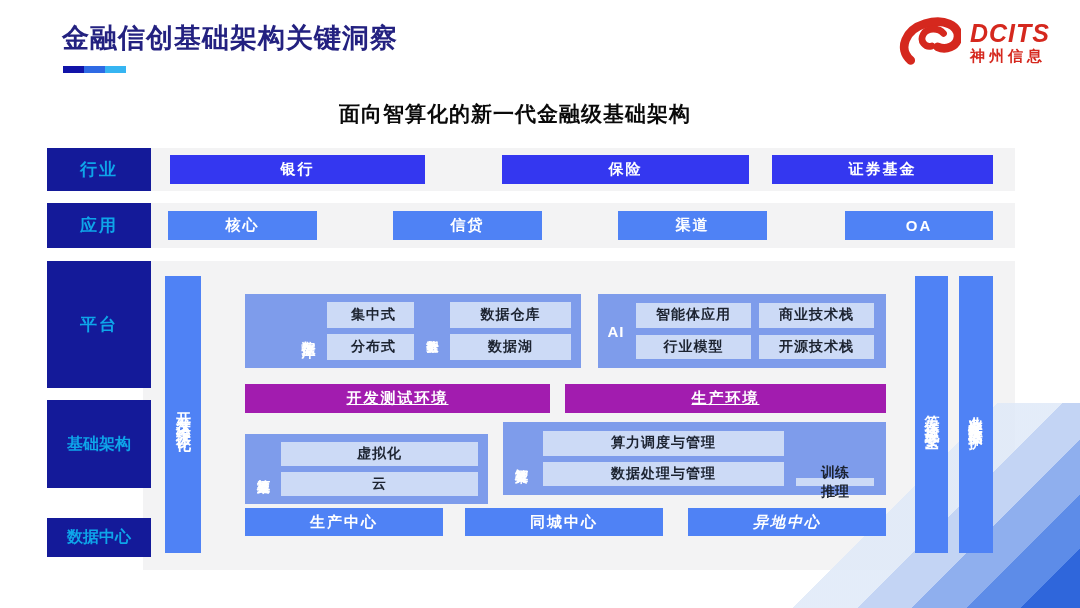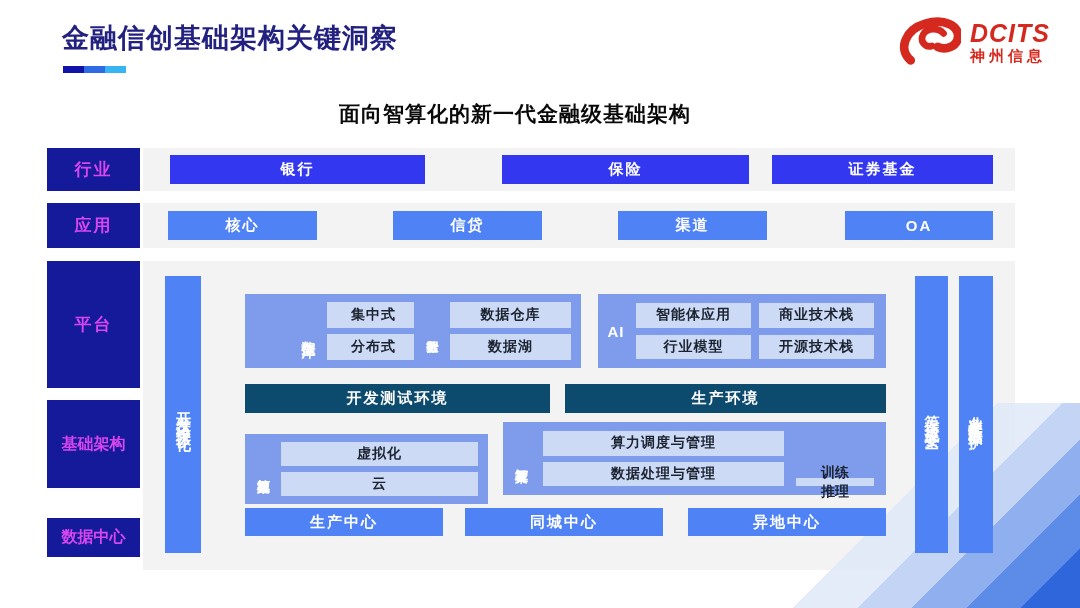--- a/index.html
+++ b/index.html
@@ -15,57 +15,57 @@
 
   .logo { position:absolute; right:30px; top:16px; display:flex; align-items:center; gap:9px; }
   .logo svg { width:62px; height:54px; }
   .logo-brand { font-size:25px; font-weight:bold; font-style:italic; color:#d5281e; letter-spacing:1px; line-height:1.05; }
   .logo-company { font-size:15px; font-weight:bold; color:#d5281e; letter-spacing:4px; }
 
   .subtitle { position:absolute; left:0; top:100px; width:1030px; text-align:center;
               font-size:21px; font-weight:bold; color:#0a0a0a; letter-spacing:1px; }
 
   
-  .side-box { position:absolute; left:47px; width:93px; background:#141a99; color:#d946ef;
+  .side-box { position:absolute; left:47px; width:104px; background:#141a99; color:#0ea5e9;
               font-weight:bold; font-size:17px; display:flex; align-items:center;
               justify-content:center; letter-spacing:2px; }
   .sb-industry { top:148px; height:43px; }
   .sb-app      { top:203px; height:45px; }
   .sb-platform { top:261px; height:127px; }
   .sb-infra    { top:400px; height:88px; font-size:16px; letter-spacing:0; }
   .sb-dc       { top:518px; height:39px; font-size:16px; letter-spacing:0; }
 
   
   .strip { position:absolute; left:143px; width:872px; background:#f3f3f4; }
   .strip1 { top:148px; height:43px; }
   .strip2 { top:203px; height:45px; }
   .main-panel { top:261px; height:309px; }
 
   
   .box { position:absolute; display:flex; align-items:center; justify-content:center;
          color:#fff; font-weight:bold; font-size:15px; letter-spacing:2px; }
   .royal { background:#3437f0; }
   .blue  { background:#4f82f5; }
-  .env   { background:#0c4a6e; }
+  .env   { background:#a21caf;text-decoration:underline; }
 
   .b-bank { left:170px; top:155px; width:255px; height:29px; }
   .b-ins  { left:462px; top:155px; width:247px; height:29px;margin-left:40px; }
   .b-sec  { left:772px; top:155px; width:221px; height:29px; }
 
   .b-core    { left:168px; top:211px; width:149px; height:29px; }
   .b-credit  { left:393px; top:211px; width:149px; height:29px; }
   .b-channel { left:618px; top:211px; width:149px; height:29px; }
   .b-oa      { left:845px; top:211px; width:148px; height:29px; }
 
   .b-envdev  { left:245px; top:384px; width:305px; height:29px; }
   .b-envprod { left:565px; top:384px; width:321px; height:29px; }
 
   .b-c1 { left:245px; top:508px; width:198px; height:28px; }
   .b-c2 { left:465px; top:508px; width:198px; height:28px; }
-  .b-c3 { left:688px; top:508px; width:198px; height:28px; }
+  .b-c3 { left:688px; top:508px; width:198px; height:28px;font-style:italic; }
 
   
   .vbar { position:absolute; background:#4f82f5; display:flex; align-items:center; justify-content:center; }
   .vtext { writing-mode:vertical-rl; text-orientation:upright; color:#fff; font-weight:bold;
            font-size:15px; letter-spacing:4px; }
   .v-devops { left:165px; top:276px; width:36px; height:277px; }
   .v-sec    { left:915px; top:276px; width:33px; height:277px; }
   .v-cont   { left:959px; top:276px; width:34px; height:277px; }
   .v-cont .vtext { letter-spacing:2px; font-size:14px; }
 

